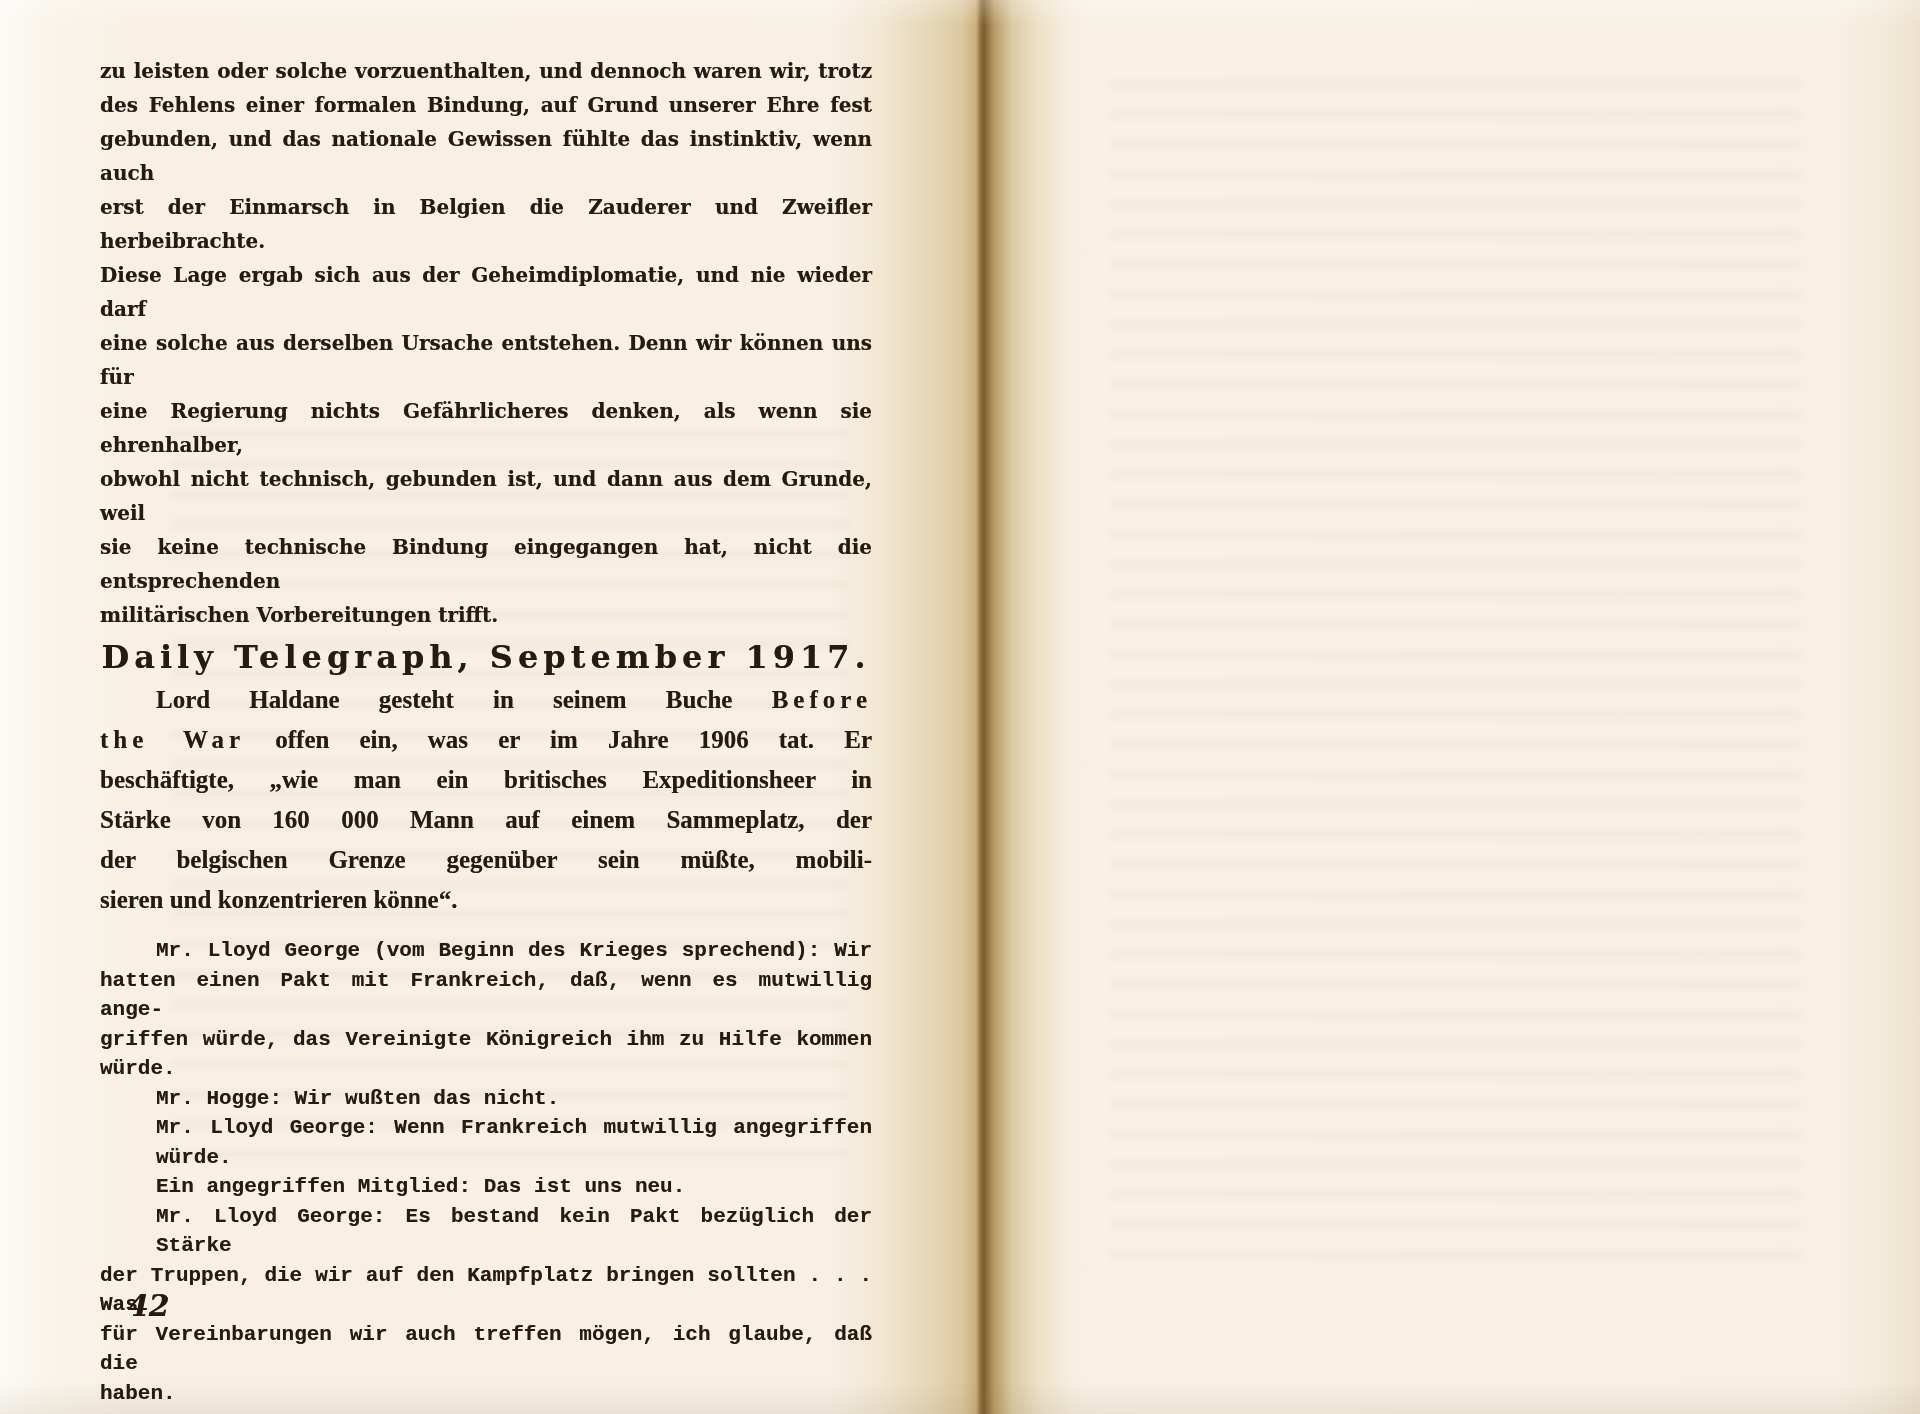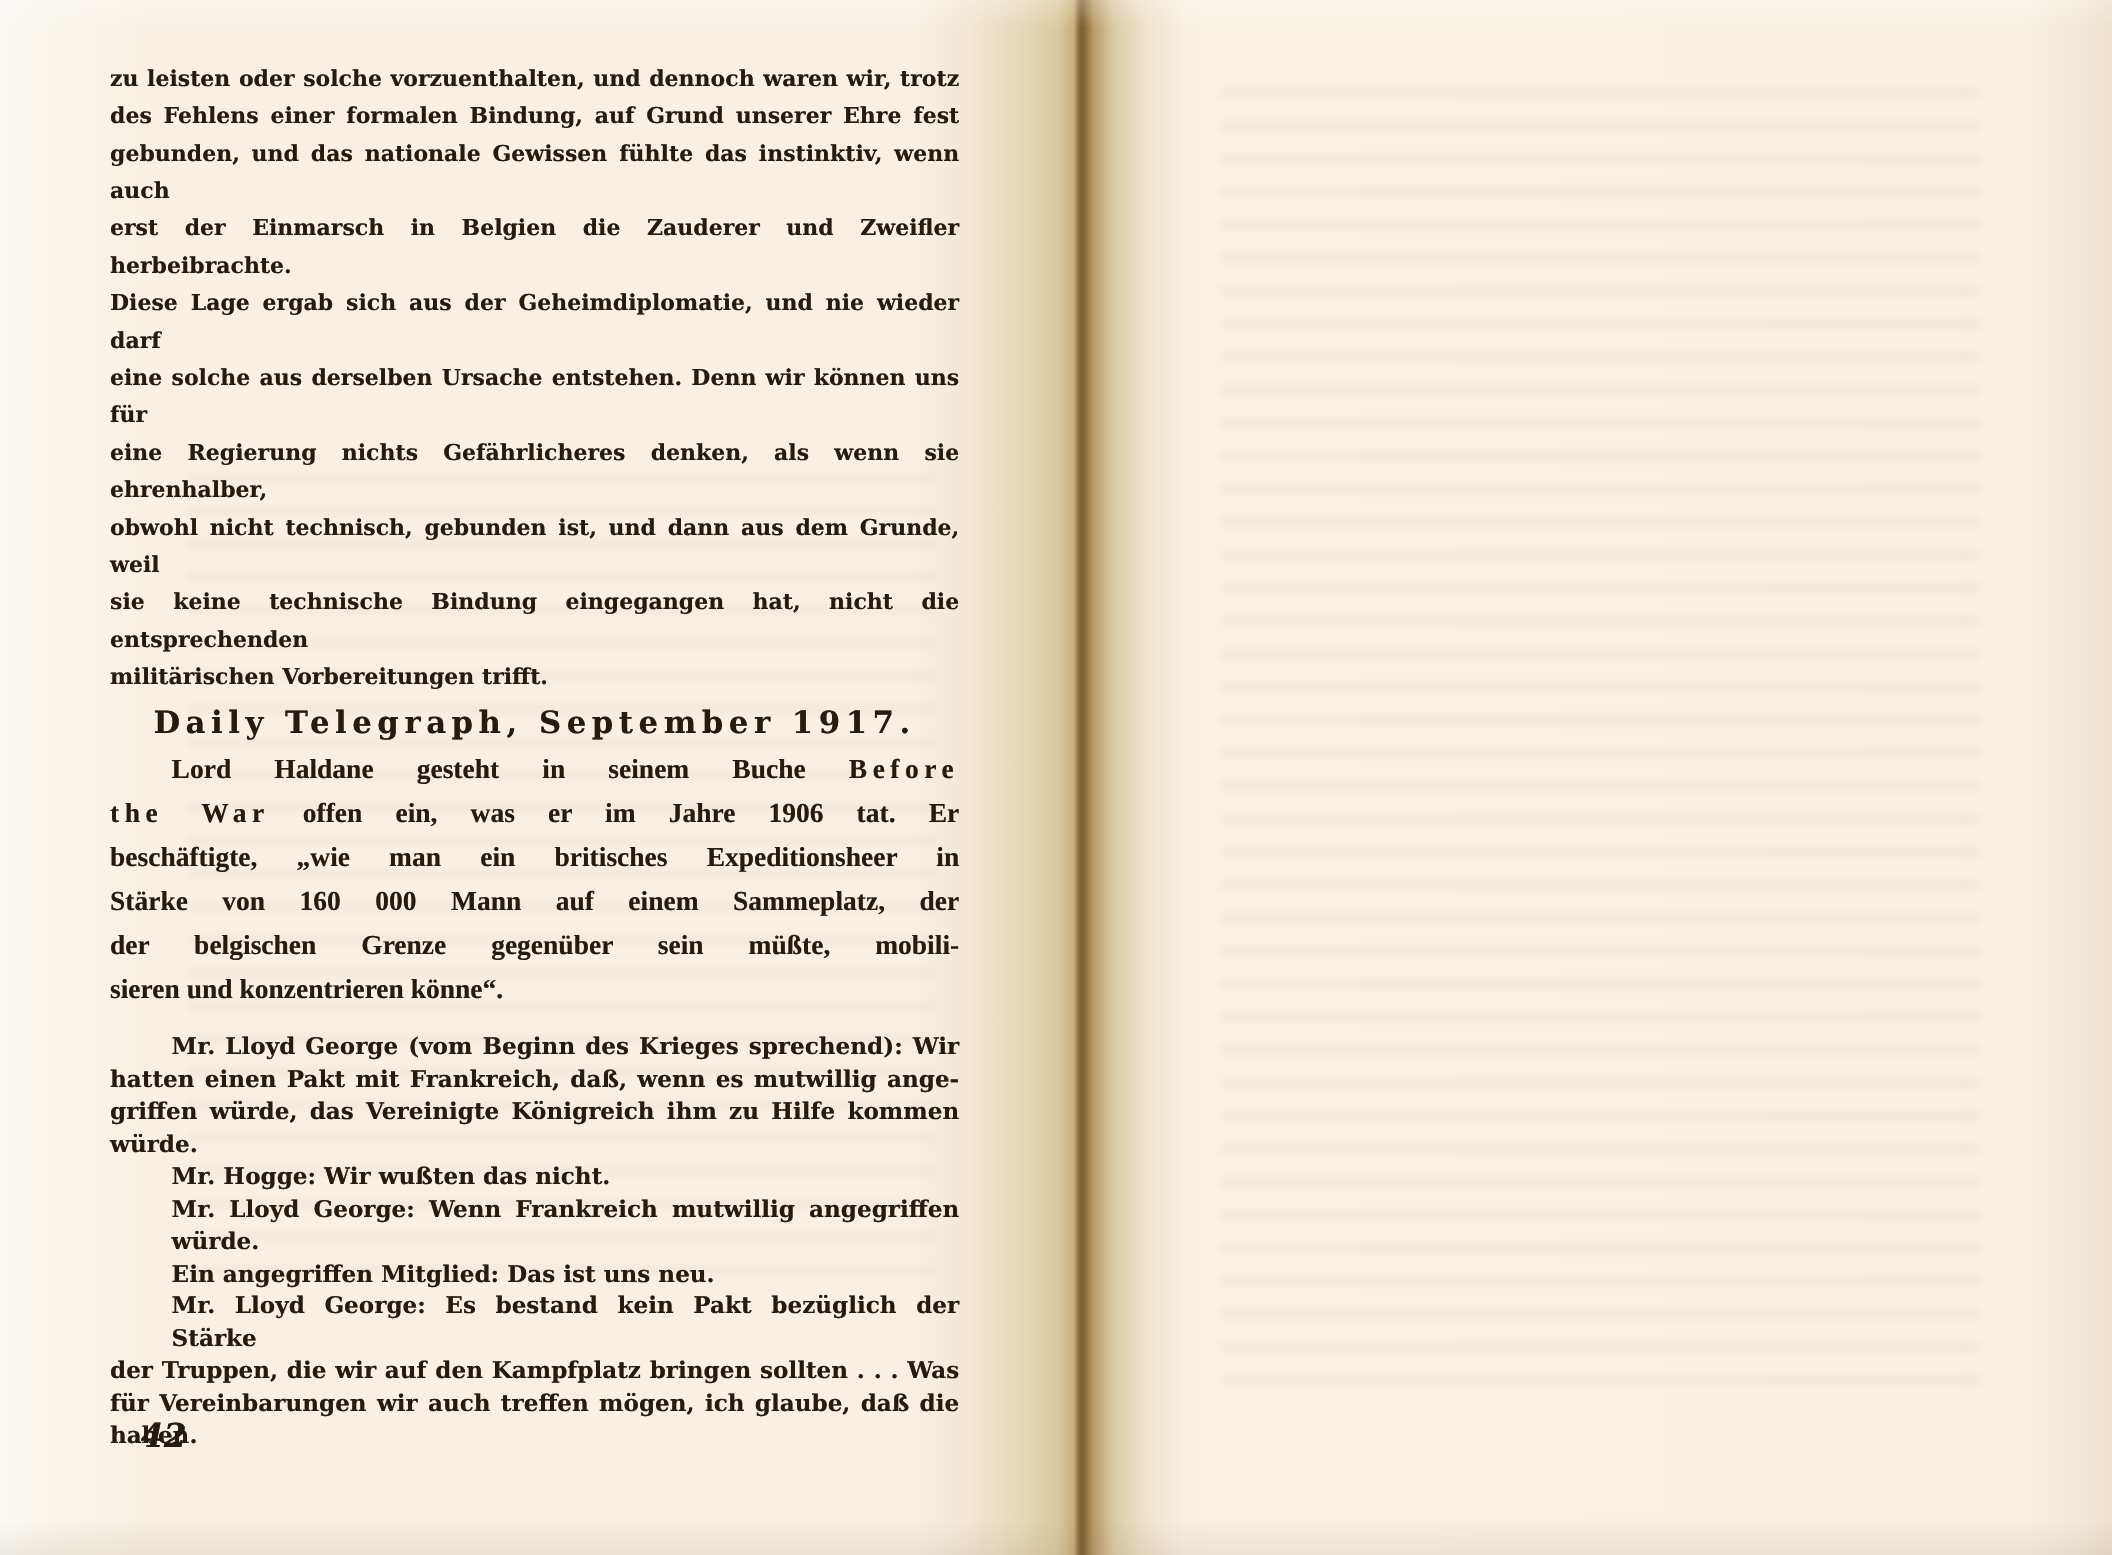--- a/index.html
+++ b/index.html
@@ -27,24 +27,24 @@
   #bleedR{left:1110px;top:80px;width:690px;height:1190px;}
   .textcol{position:absolute;z-index:2;}
   #colL{left:100px;top:54px;width:772px;}
   .para{margin:0;}
   .ln{text-align:justify;text-align-last:justify;white-space:normal;
       text-shadow:0 0 .5px rgba(38,25,10,.55);}
   .ln.last{text-align-last:left;}
   .ind{padding-left:56px;}
   
   .sm-l{font-size:20px;line-height:34px;}
-  .qt{font-size:21px;line-height:29.5px;}
+  .qt{font-size:21px;line-height:29.5px;font-family:Liberation Mono, monospace;}
   .lg-l{font-size:25px;line-height:40px;}
   
-  .att{font-size:28px;line-height:34px;letter-spacing:5px;text-align:center;text-align-last:center;
+  .att{font-size:32px;line-height:34px;letter-spacing:5px;text-align:center;text-align-last:center;
        text-shadow:0 0 .5px rgba(38,25,10,.55);}
   .sp{letter-spacing:5px;}
   
   #att-daily{margin-top:8px;}
   #para-haldane{margin-top:6px;font-family:Liberation Serif, serif;}
   #para-quote1{margin-top:16px;}
   .pagenum{position:absolute;z-index:2;font-size:30px;color:#241a0e;
        text-shadow:0 0 .5px rgba(38,25,10,.55);font-style:italic;}
   #pn-42{left:128px;top:1288px;}
 </style>

